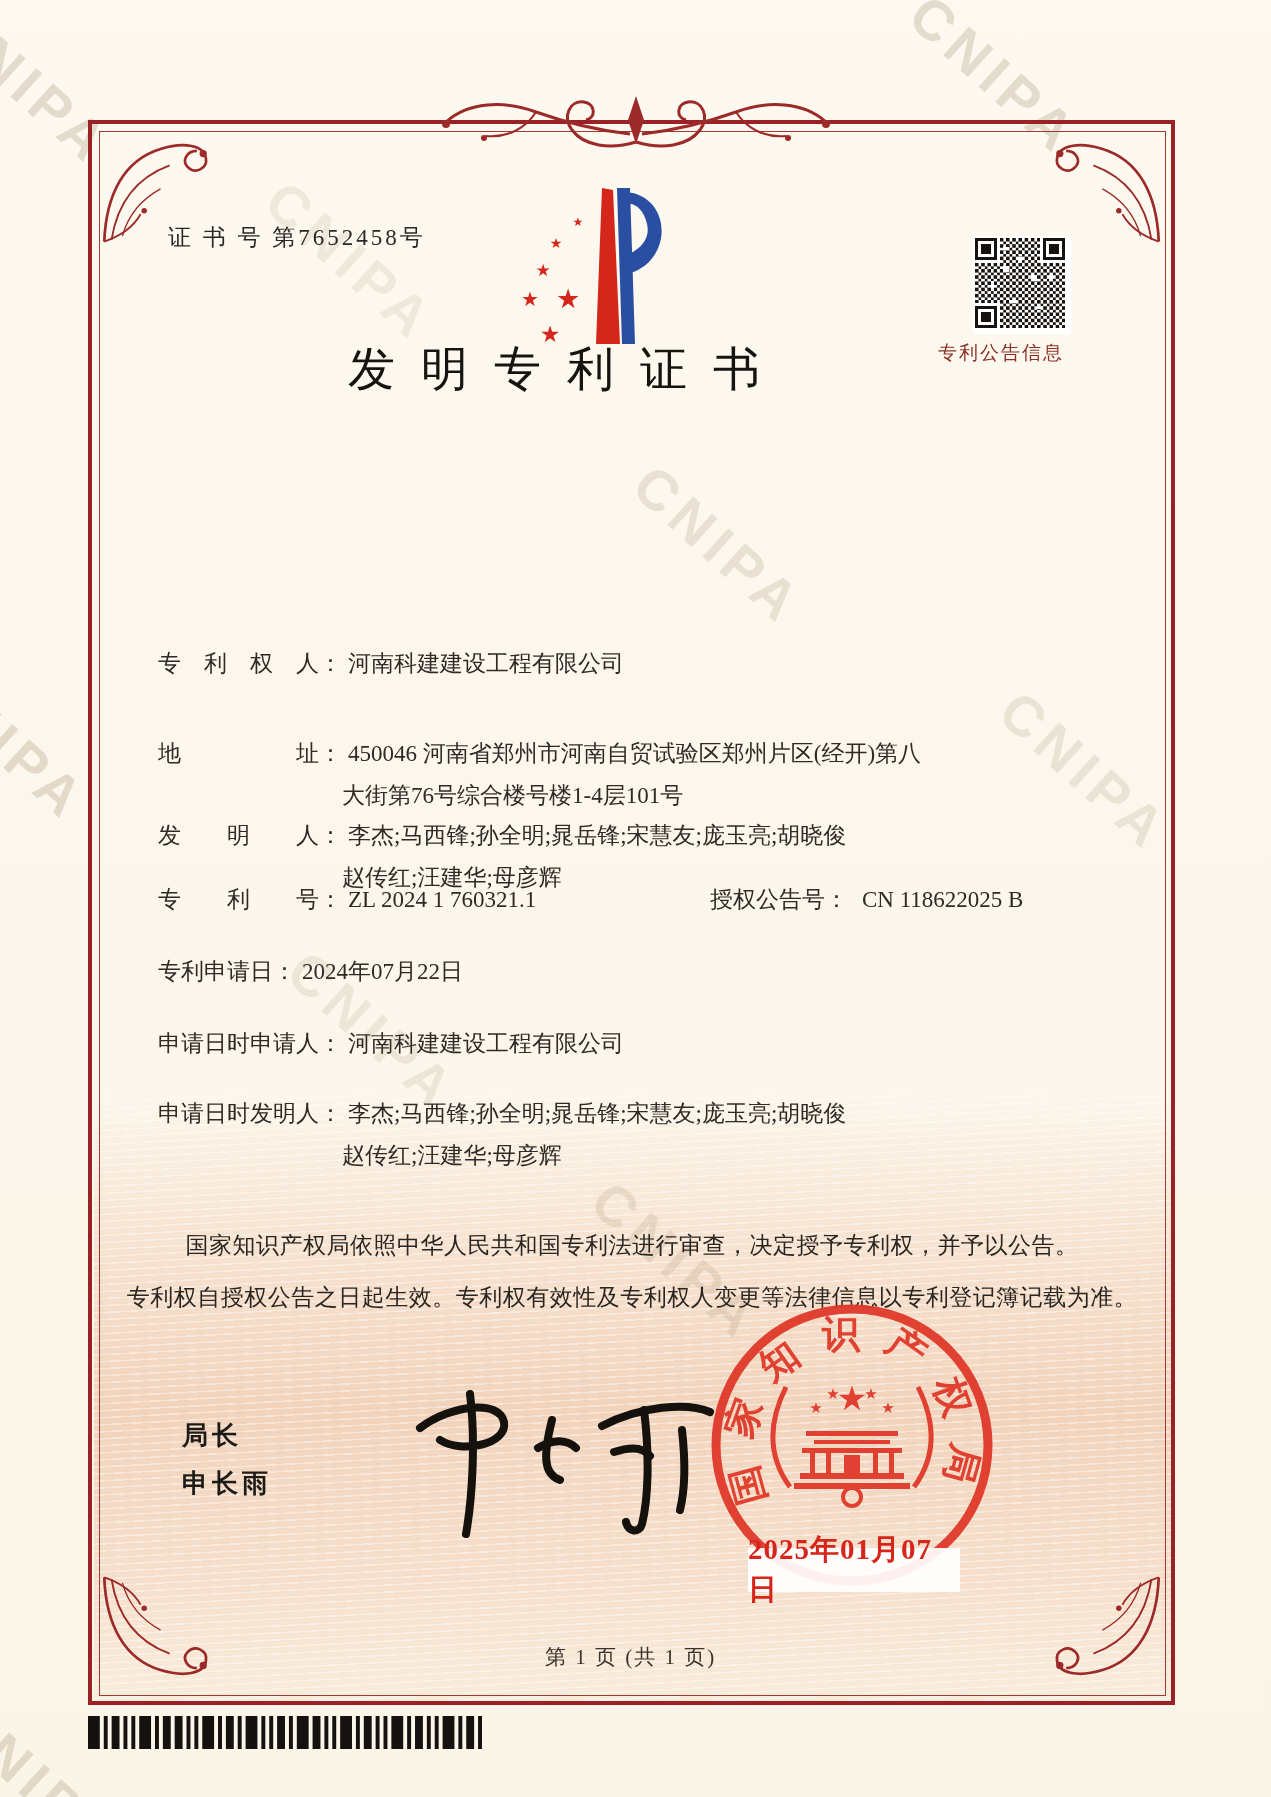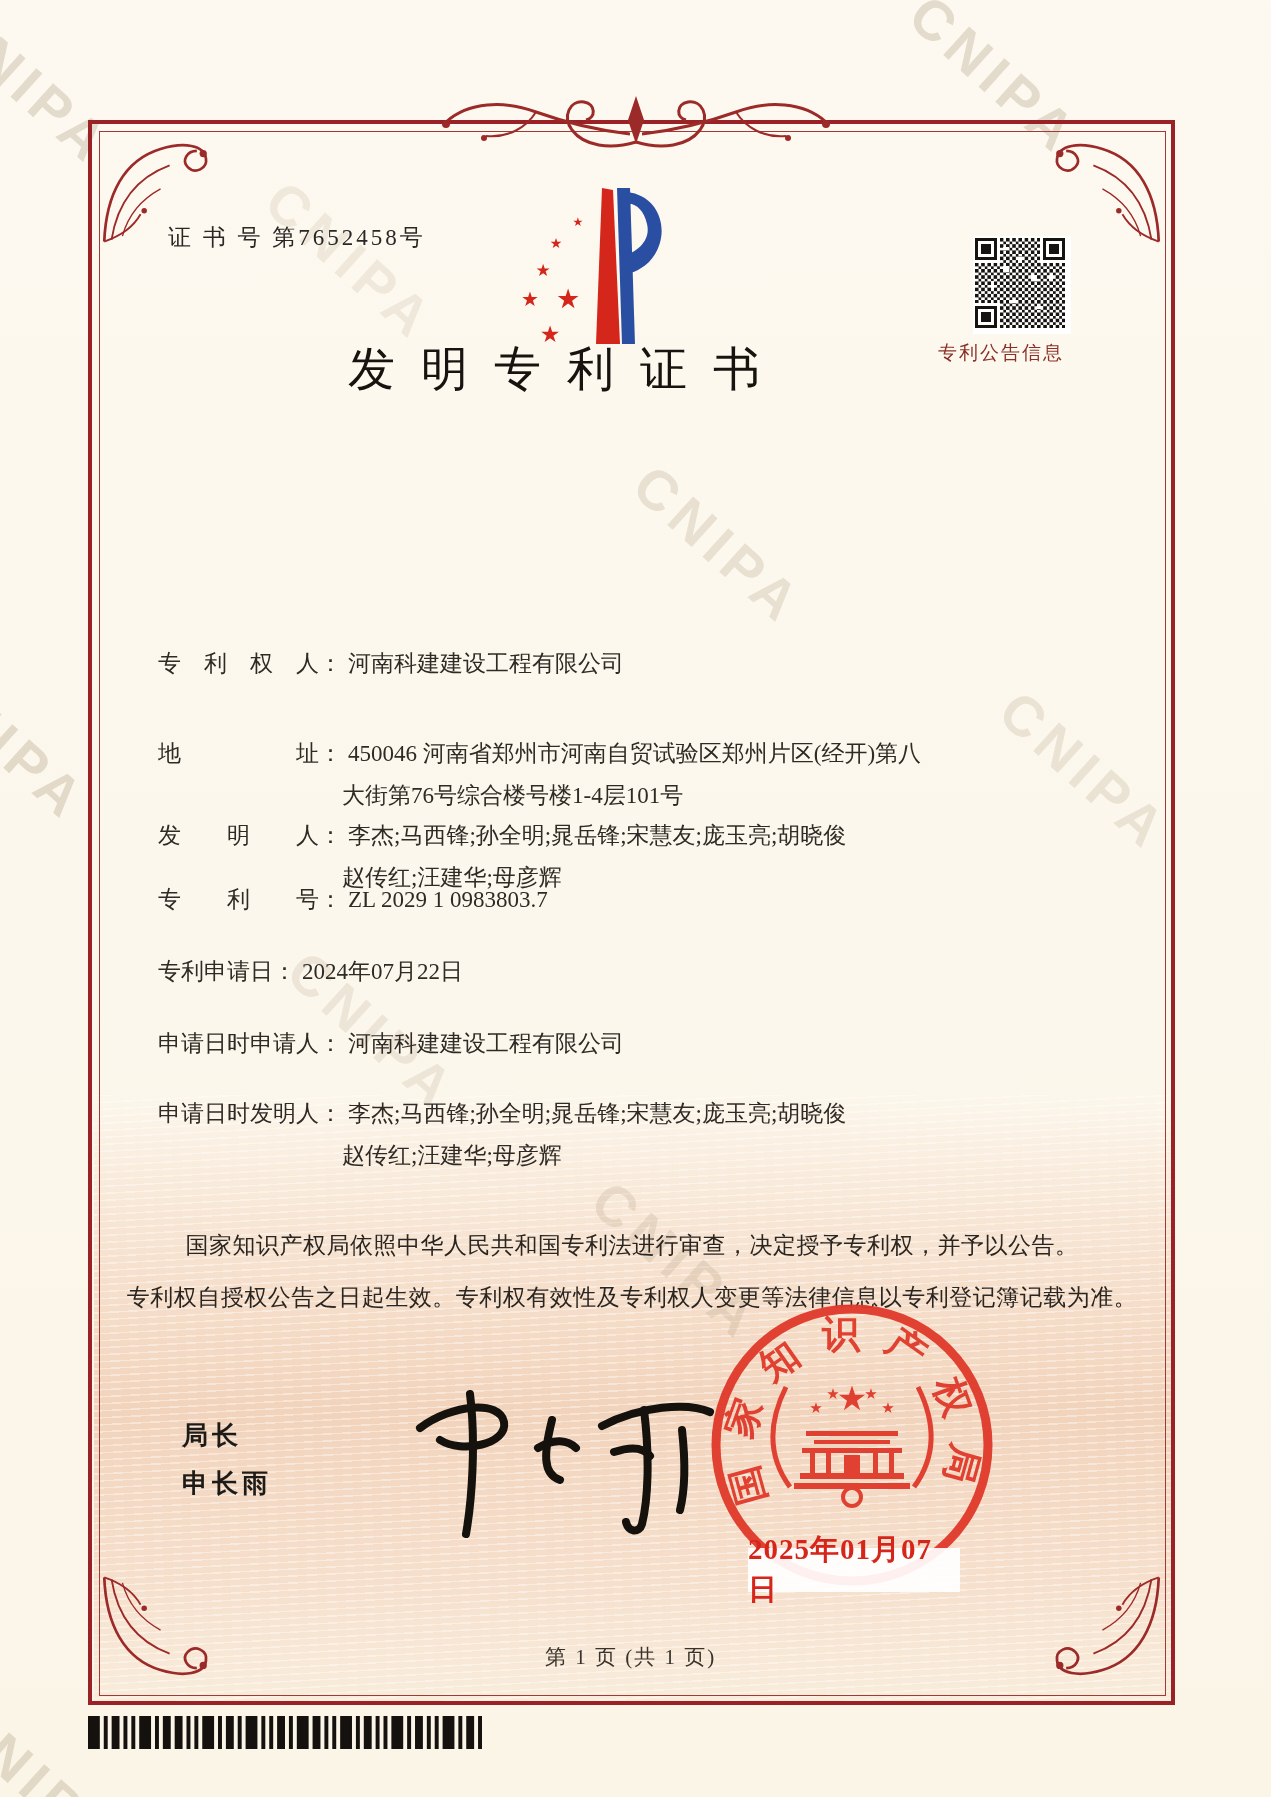--- a/index.html
+++ b/index.html
@@ -180,21 +180,24 @@
     <span>地　　　　　址：</span><span class="fvalue">450046 河南省郑州市河南自贸试验区郑州片区(经开)第八</span>
   </div>
   <div class="row2" style="top:780px;">大街第76号综合楼号楼1-4层101号</div>
 
   <div class="row" style="top:820px;">
     <span>发　　明　　人：</span><span class="fvalue">李杰;马西锋;孙全明;晁岳锋;宋慧友;庞玉亮;胡晓俊</span>
   </div>
   <div class="row2" style="top:862px;">赵传红;汪建华;母彦辉</div>
 
   <div class="row" style="top:884px;">
-    <span>专　　利　　号：</span><span class="fvalue">ZL 2029 1 0983803.7</span>
+    <span>专　　利　　号：</span><span class="fvalue">ZL 2024 1 760321.1</span>
+  </div>
+  <div class="rowR" style="top:884px;">
+    <span>授权公告号：</span><span class="fvalue" style="margin-left:14px;">CN 118622025 B</span>
   </div>
 
   <div class="row" style="top:956px;">
     <span>专利申请日：</span><span class="fvalue">2024年07月22日</span>
   </div>
 
   <div class="row" style="top:1028px;">
     <span>申请日时申请人：</span><span class="fvalue">河南科建建设工程有限公司</span>
   </div>
 

